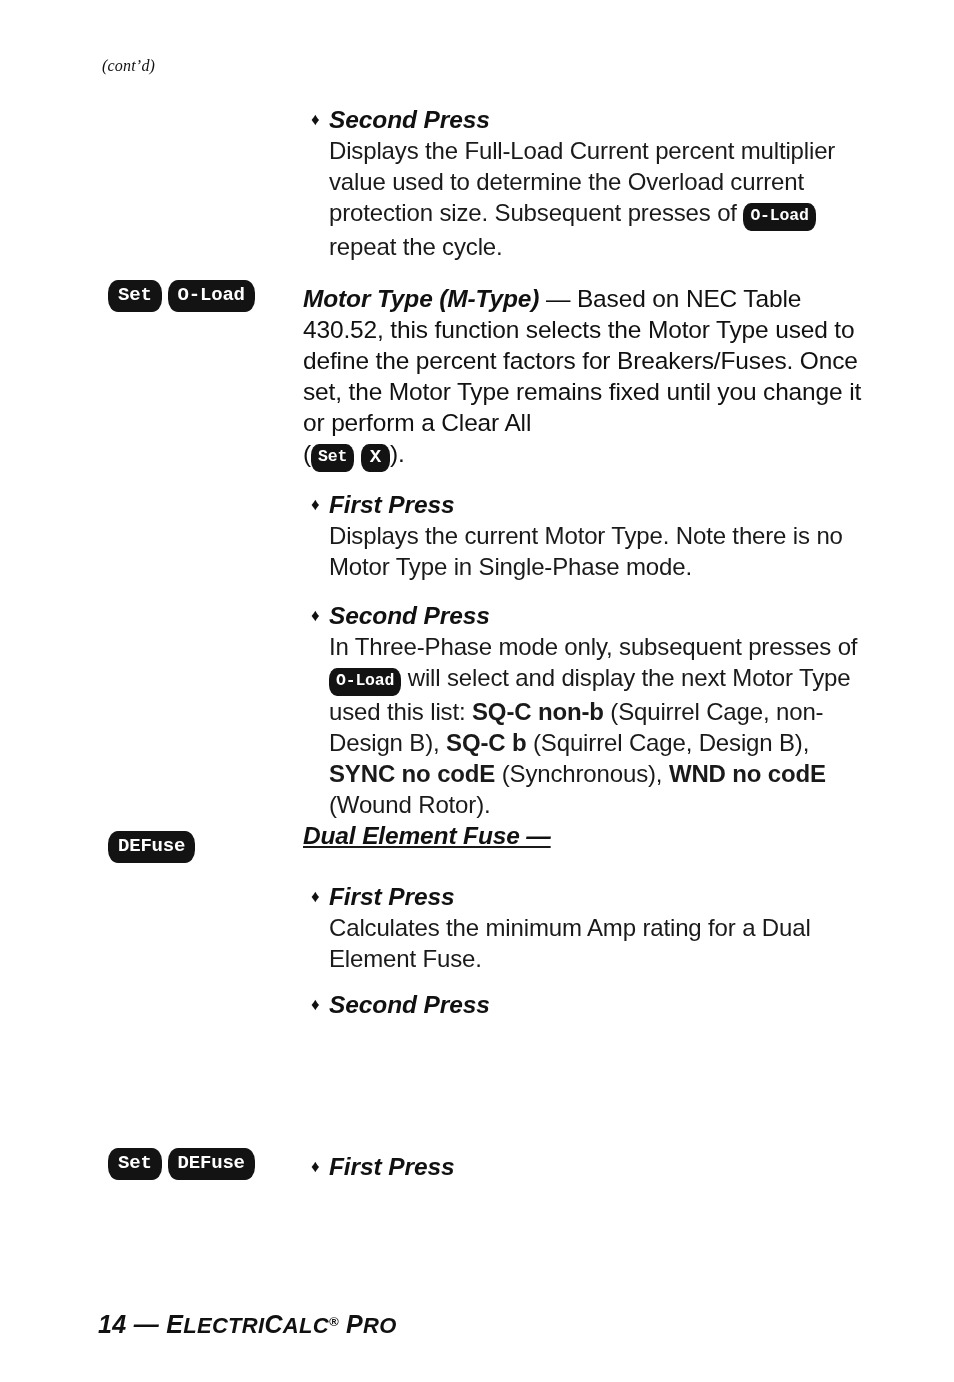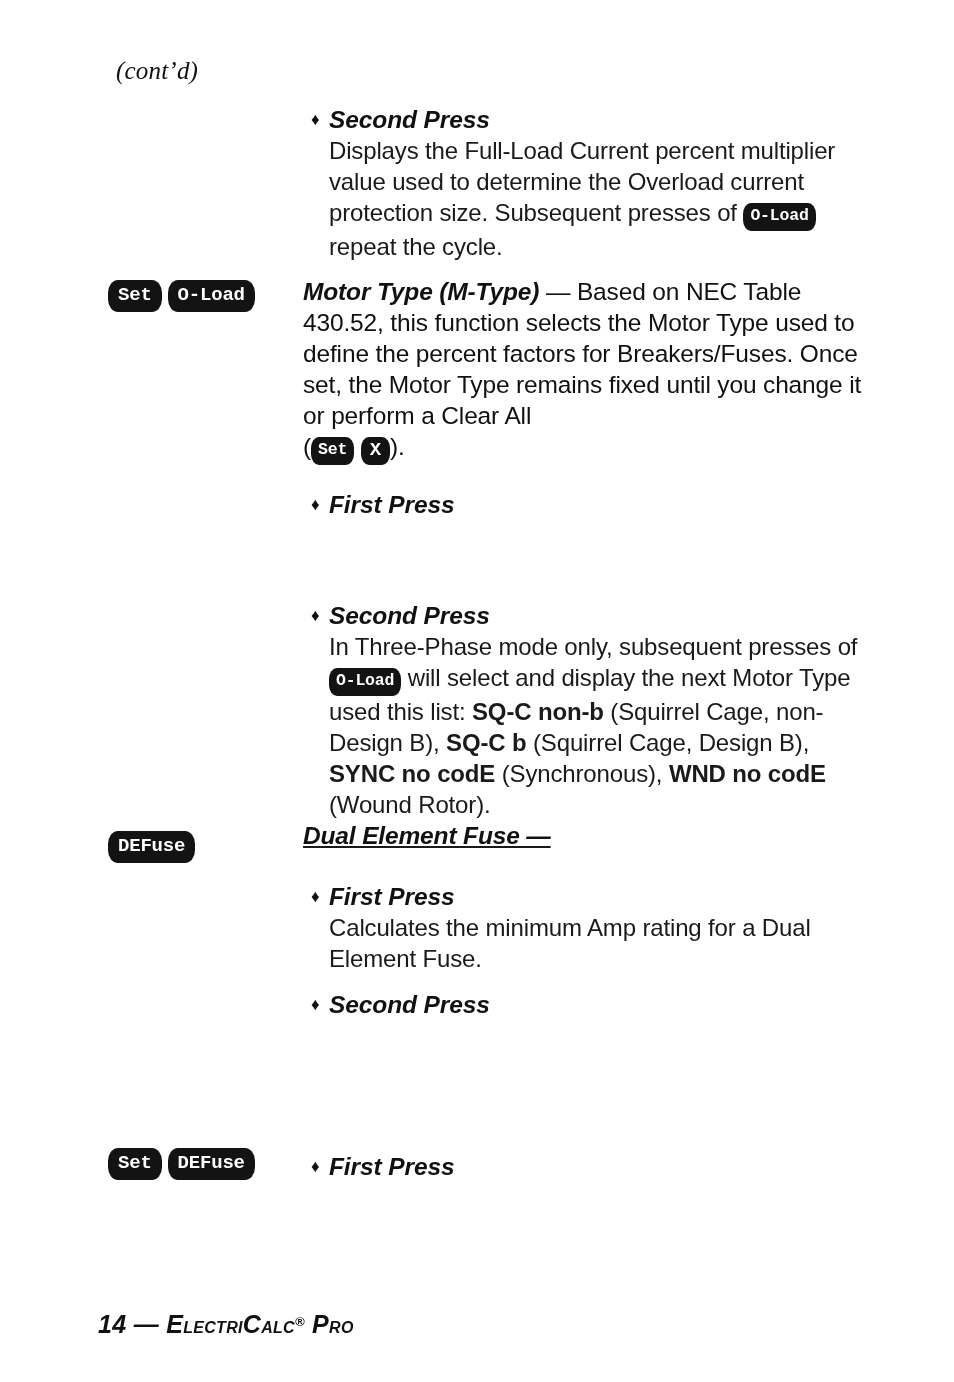--- a/index.html
+++ b/index.html
@@ -18,25 +18,25 @@
 
   .page {
     position: relative;
     width: 954px;
     height: 1382px;
   }
 
   
   .contd {
     position: absolute;
-    left: 116px;
+    left: 102px;
     top: 57px;
     font-family: "Liberation Serif", serif;
     font-style: italic;
-    font-size: 25px;
+    font-size: 16px;
     color: #111;
     letter-spacing: 0.2px;
   }
 
   .block {
     position: absolute;
     left: 303px;
     width: 565px;
   }
 
@@ -132,21 +132,21 @@
     left: 98px;
     top: 1310px;
     font-weight: bold;
     font-style: italic;
     font-size: 25px;
     color: #111;
     letter-spacing: 0.3px;
     white-space: nowrap;
   }
   .footer .sc {
-    font-size: 16px;
+    font-size: 22px;
   }
   .footer sup {
     font-size: 13px;
     vertical-align: 7px;
   }
 </style>
 </head>
 <body>
 
 <div class="page">
@@ -160,34 +160,35 @@
     </div>
     <div class="body-text">
       <span>Displays the Full-Load Current percent multiplier value used to determine the Overload current protection size. Subsequent presses of </span><span class="key key-sm">O-Load</span><span> repeat the cycle.</span>
     </div>
   </div>
 
   <div class="gutter" style="top:280px;">
     <span class="key key-lg">Set</span><span class="key key-lg">O-Load</span>
   </div>
 
-  <div class="block" style="top:276px;">
+  <div class="block" style="top:283px;">
     <div class="sect-head">
       <b class="it">Motor Type (M-Type) </b><span>— Based on NEC Table 430.52, this function selects the Motor Type used to define the percent factors for Breakers/Fuses. Once set, the Motor Type remains fixed until you change it or perform a Clear All</span>
       <br>
       <span>(</span><span class="key key-sm">Set</span>
       <span class="key key-x">X</span><span>).</span>
     </div>
   </div>
 
   <div class="block" style="top:489px;">
     <div class="bullet-head">
       <span class="dia">♦</span>
       <span>First Press</span>
     </div>
+    <div class="body-text">Displays the current Motor Type. Note there is no Motor Type in Single-Phase mode.</div>
   </div>
 
   <div class="block" style="top:600px;">
     <div class="bullet-head">
       <span class="dia">♦</span>
       <span>Second Press</span>
     </div>
     <div class="body-text">
       <span>In Three-Phase mode only, subsequent presses of </span><span class="key key-sm">O-Load</span><span> will select and display the next Motor Type used this list: </span><b>SQ-C non-b</b><span> (Squirrel Cage, non-Design B), </span><b>SQ-C b</b><span> (Squirrel Cage, Design B), </span><b>SYNC no codE</b><span> (Synchronous), </span><b>WND no codE</b><span> (Wound Rotor).</span>
     </div>

